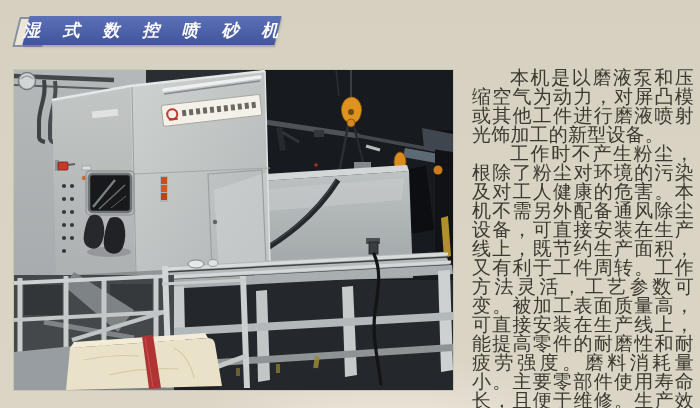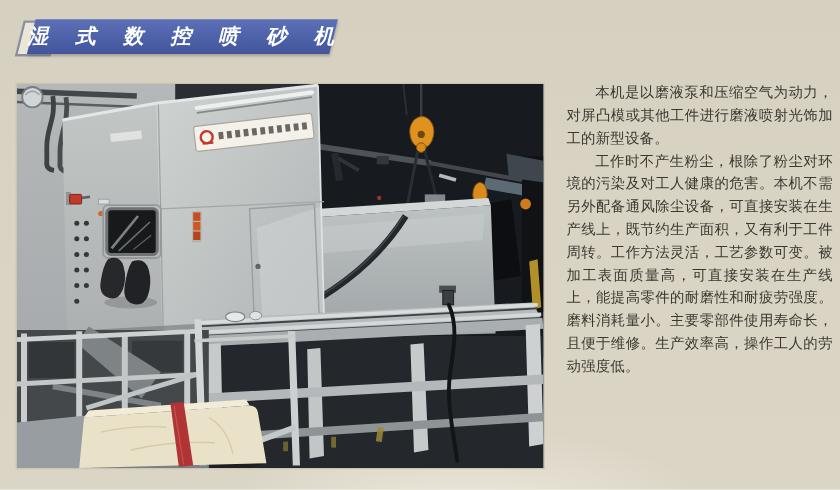--- a/index.html
+++ b/index.html
@@ -32,21 +32,21 @@
     letter-spacing:9px;padding-left:9px;white-space:nowrap;
   }
   .photo{
     position:absolute;left:14px;top:70px;width:439px;height:320px;
     outline:1px solid #cac4b4;
   }
   .article{
     position:absolute;left:472px;top:68px;width:222px;
   }
   .article p{
-    margin:0;font-size:12px;line-height:19px;color:#3c3830;
+    margin:0;font-size:19px;line-height:19px;color:#3c3830;
     text-align:justify;text-indent:2em;letter-spacing:.2px;
   }
 </style>
 </head>
 <body>
 
 <div class="glow"></div>
 
 <div class="banner-wrap">
   <div class="banner-back"></div>

